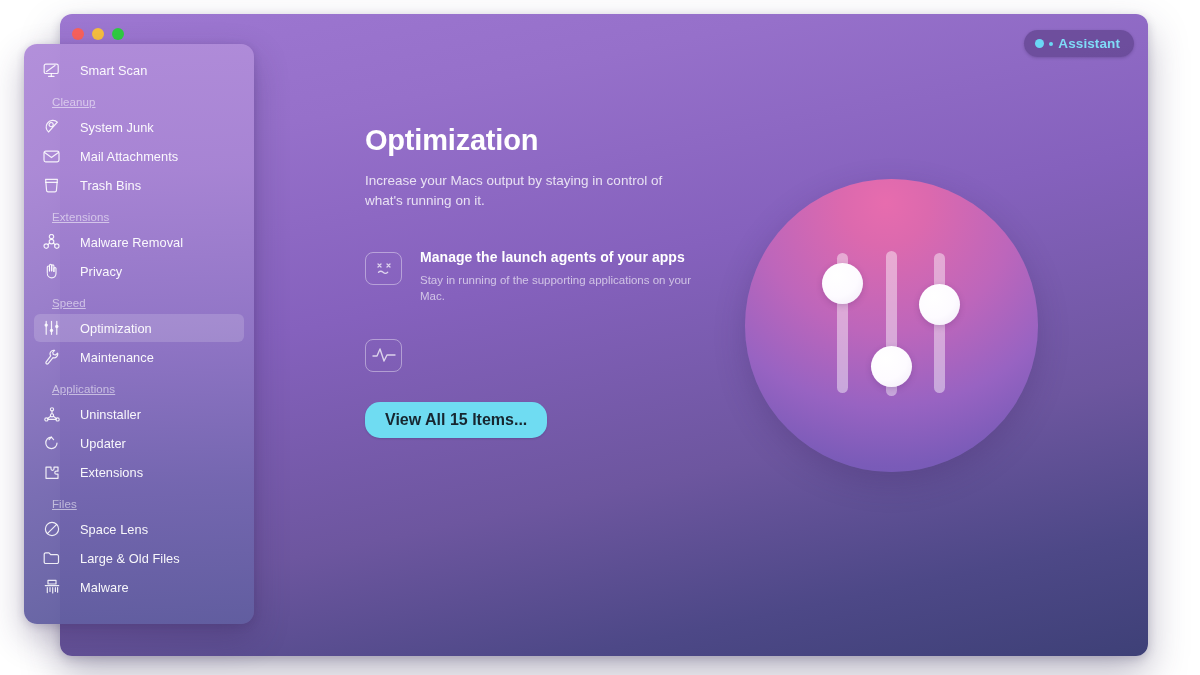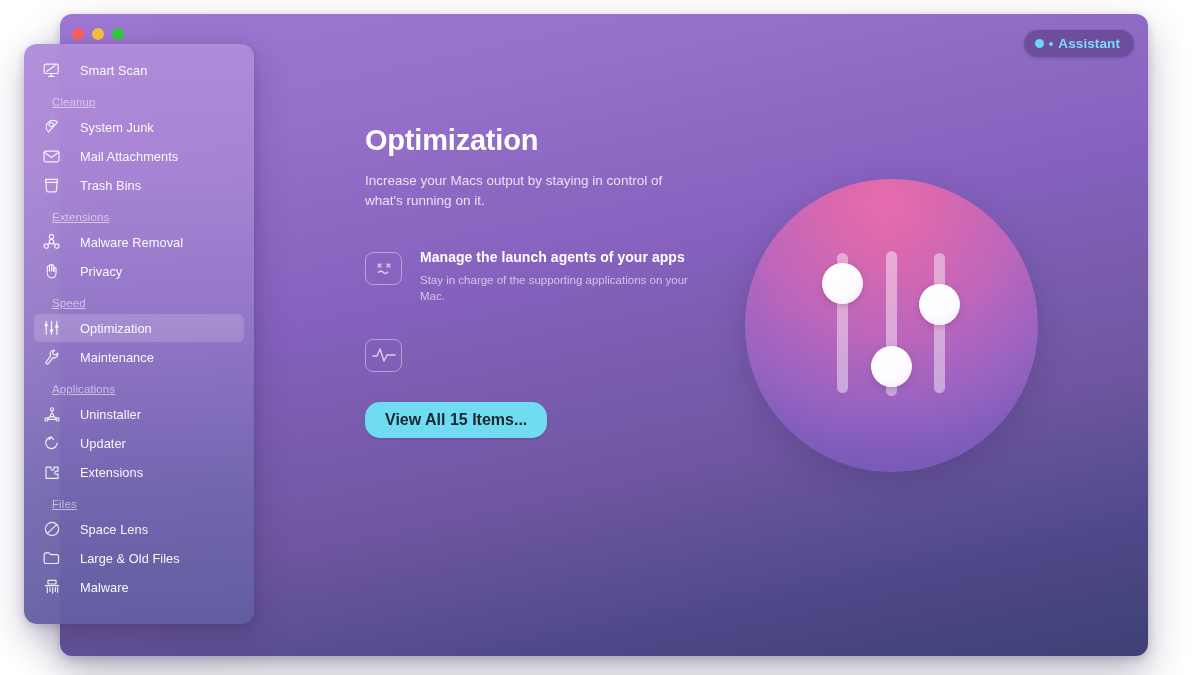--- a/index.html
+++ b/index.html
@@ -166,21 +166,21 @@
         <div class="feature">
           <div class="f-icon">
             <svg width="20" height="17" viewBox="0 0 20 17" fill="none" stroke="rgba(255,255,255,.72)" stroke-width="1.3" stroke-linecap="round">
               <path d="M4 4 L7 7 M7 4 L4 7"></path>
               <path d="M13 4 L16 7 M16 4 L13 7"></path>
               <path d="M4.5 12.3 q2.3 -2.2 4.6 0 q2.3 2.2 4.6 0"></path>
             </svg>
           </div>
           <div class="f-text">
             <div class="f-title">Manage the launch agents of your apps</div>
-            <div class="f-desc">Stay in charge of the supporting applications on your Mac.</div>
+            <div class="f-desc">Stay in running of the supporting applications on your Mac.</div>
           </div>
         </div>
 
         <div class="feature">
           <div class="f-icon">
             <svg width="24" height="18" viewBox="0 0 24 18" fill="none" stroke="rgba(255,255,255,.72)" stroke-width="1.4" stroke-linecap="round" stroke-linejoin="round">
               <path d="M1 10 H5 L8 3 L12 15 L15 9 H23"></path>
             </svg>
           </div>
         </div>

